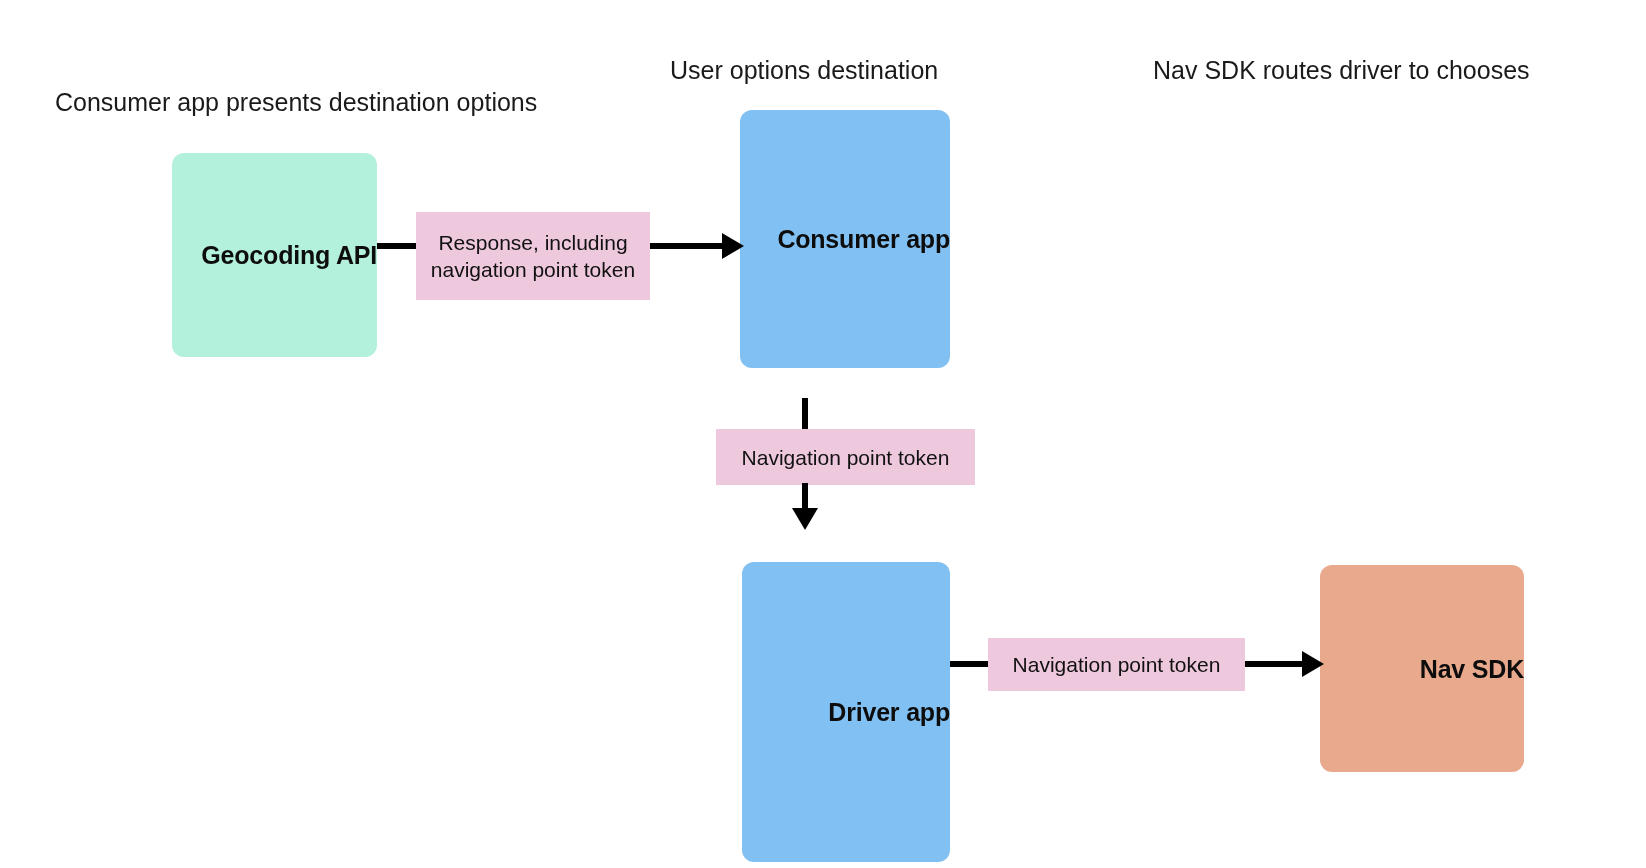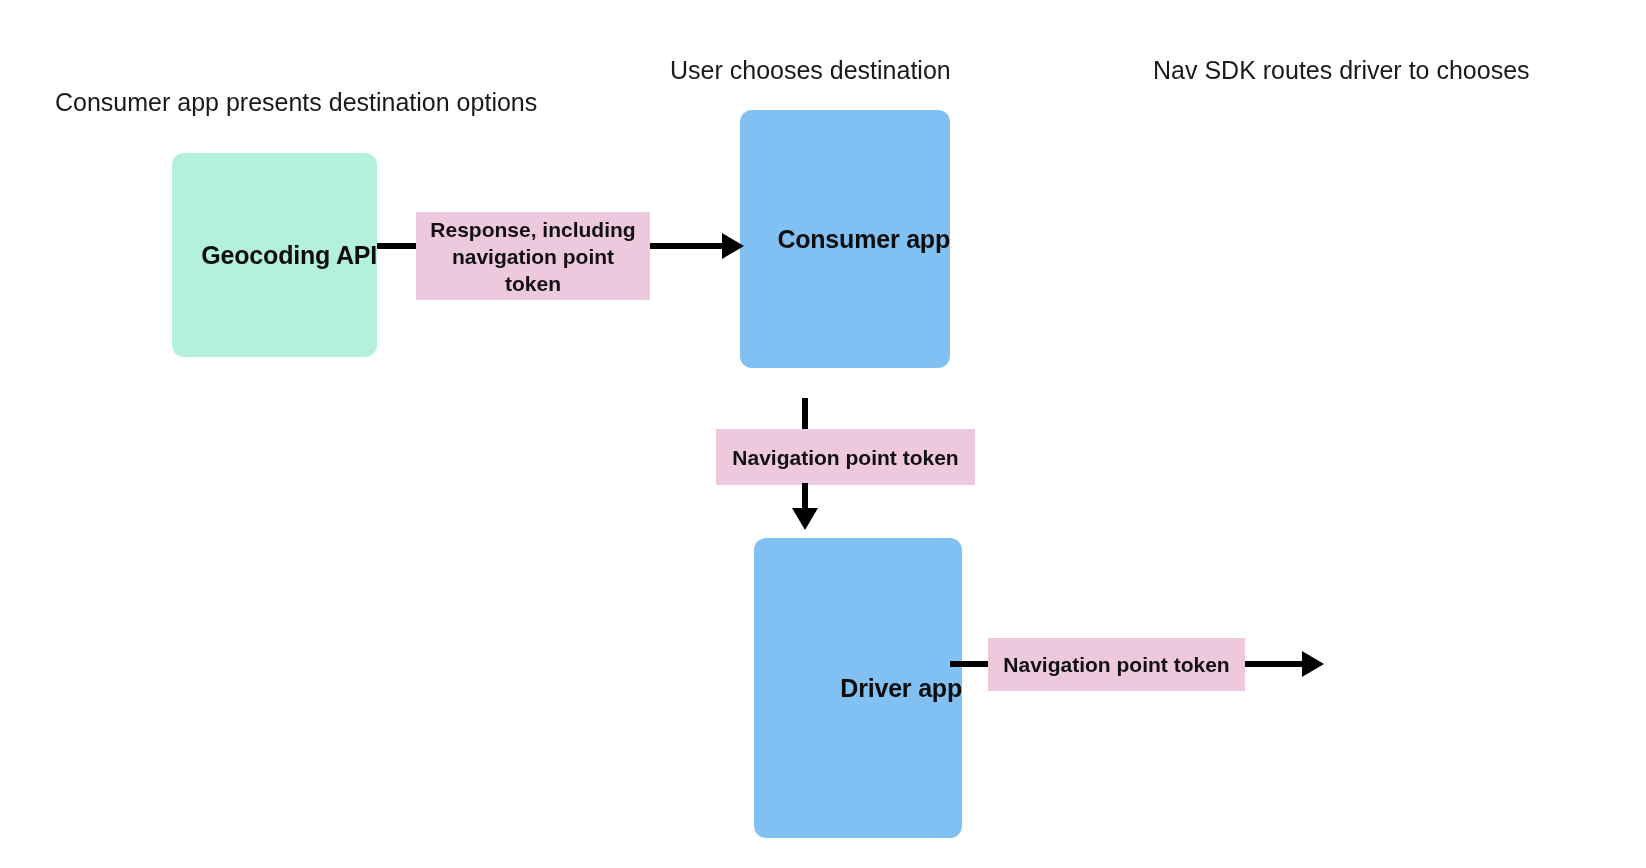--- a/index.html
+++ b/index.html
@@ -55,24 +55,23 @@
     left: 172px; top: 153px;
     width: 205px; height: 204px;
     background: #b4f1dc;
   }
   #node-consumer-app {
     left: 740px; top: 110px;
     width: 210px; height: 258px;
     background: #81c0f2;
   }
   #node-driver-app {
-    left: 742px; top: 538px;
+    left: 742px; top: 562px;
     width: 208px; height: 300px;
     background: #81c0f2;
-    margin-left: 12px;
   }
   #node-nav-sdk {
     left: 1320px; top: 565px;
     width: 204px; height: 207px;
     background: #e8a98d;
   }
 
   
   .edge-label {
     position: absolute;
@@ -80,21 +79,21 @@
     align-items: center;
     justify-content: center;
     box-sizing: border-box;
     background: #eec8dd;
     text-align: center;
   }
   .edge-label-text {
     font-size: 21px;
     line-height: 27px;
     color: #111111;
-    font-weight: 700;
+    font-weight: 400;
   }
 
   #label-response-token {
     left: 416px; top: 212px;
     width: 234px; height: 88px;
     padding: 0 6px;
   }
   #label-nav-token-mid {
     left: 716px; top: 429px;
     width: 259px; height: 56px;
@@ -144,36 +143,39 @@
   #arrow-to-driver   { left: 792px;  top: 508px; }
   #arrow-to-navsdk   { left: 1302px; top: 651px; }
 </style>
 </head>
 <body>
 
 <div id="canvas">
 
   <div id="header-consumer" class="col-header">Consumer app presents destination options</div>
 
-  <div id="header-user" class="col-header">User chooses destination</div>
+  <div id="header-user" class="col-header">User options destination</div>
 
   <div id="header-navsdk" class="col-header">Nav SDK routes driver to chooses</div>
 
   <div id="node-geocoding-api" class="node">
     <span class="node-label">Geocoding API</span>
   </div>
 
   <div id="node-consumer-app" class="node">
     <span class="node-label">Consumer app</span>
   </div>
 
   <div id="node-driver-app" class="node">
     <span class="node-label">Driver app</span>
   </div>
 
+  <div id="node-nav-sdk" class="node">
+    <span class="node-label">Nav SDK</span>
+  </div>
 
   <div id="conn-geocoding-stub" class="conn conn-h"></div>
 
   <div id="label-response-token" class="edge-label">
     <span class="edge-label-text">Response, including navigation point token</span>
   </div>
 
   <div id="conn-label-to-consumer" class="conn conn-h"></div>
   <div id="arrow-to-consumer" class="arrowhead arrowhead-right"></div>
 

